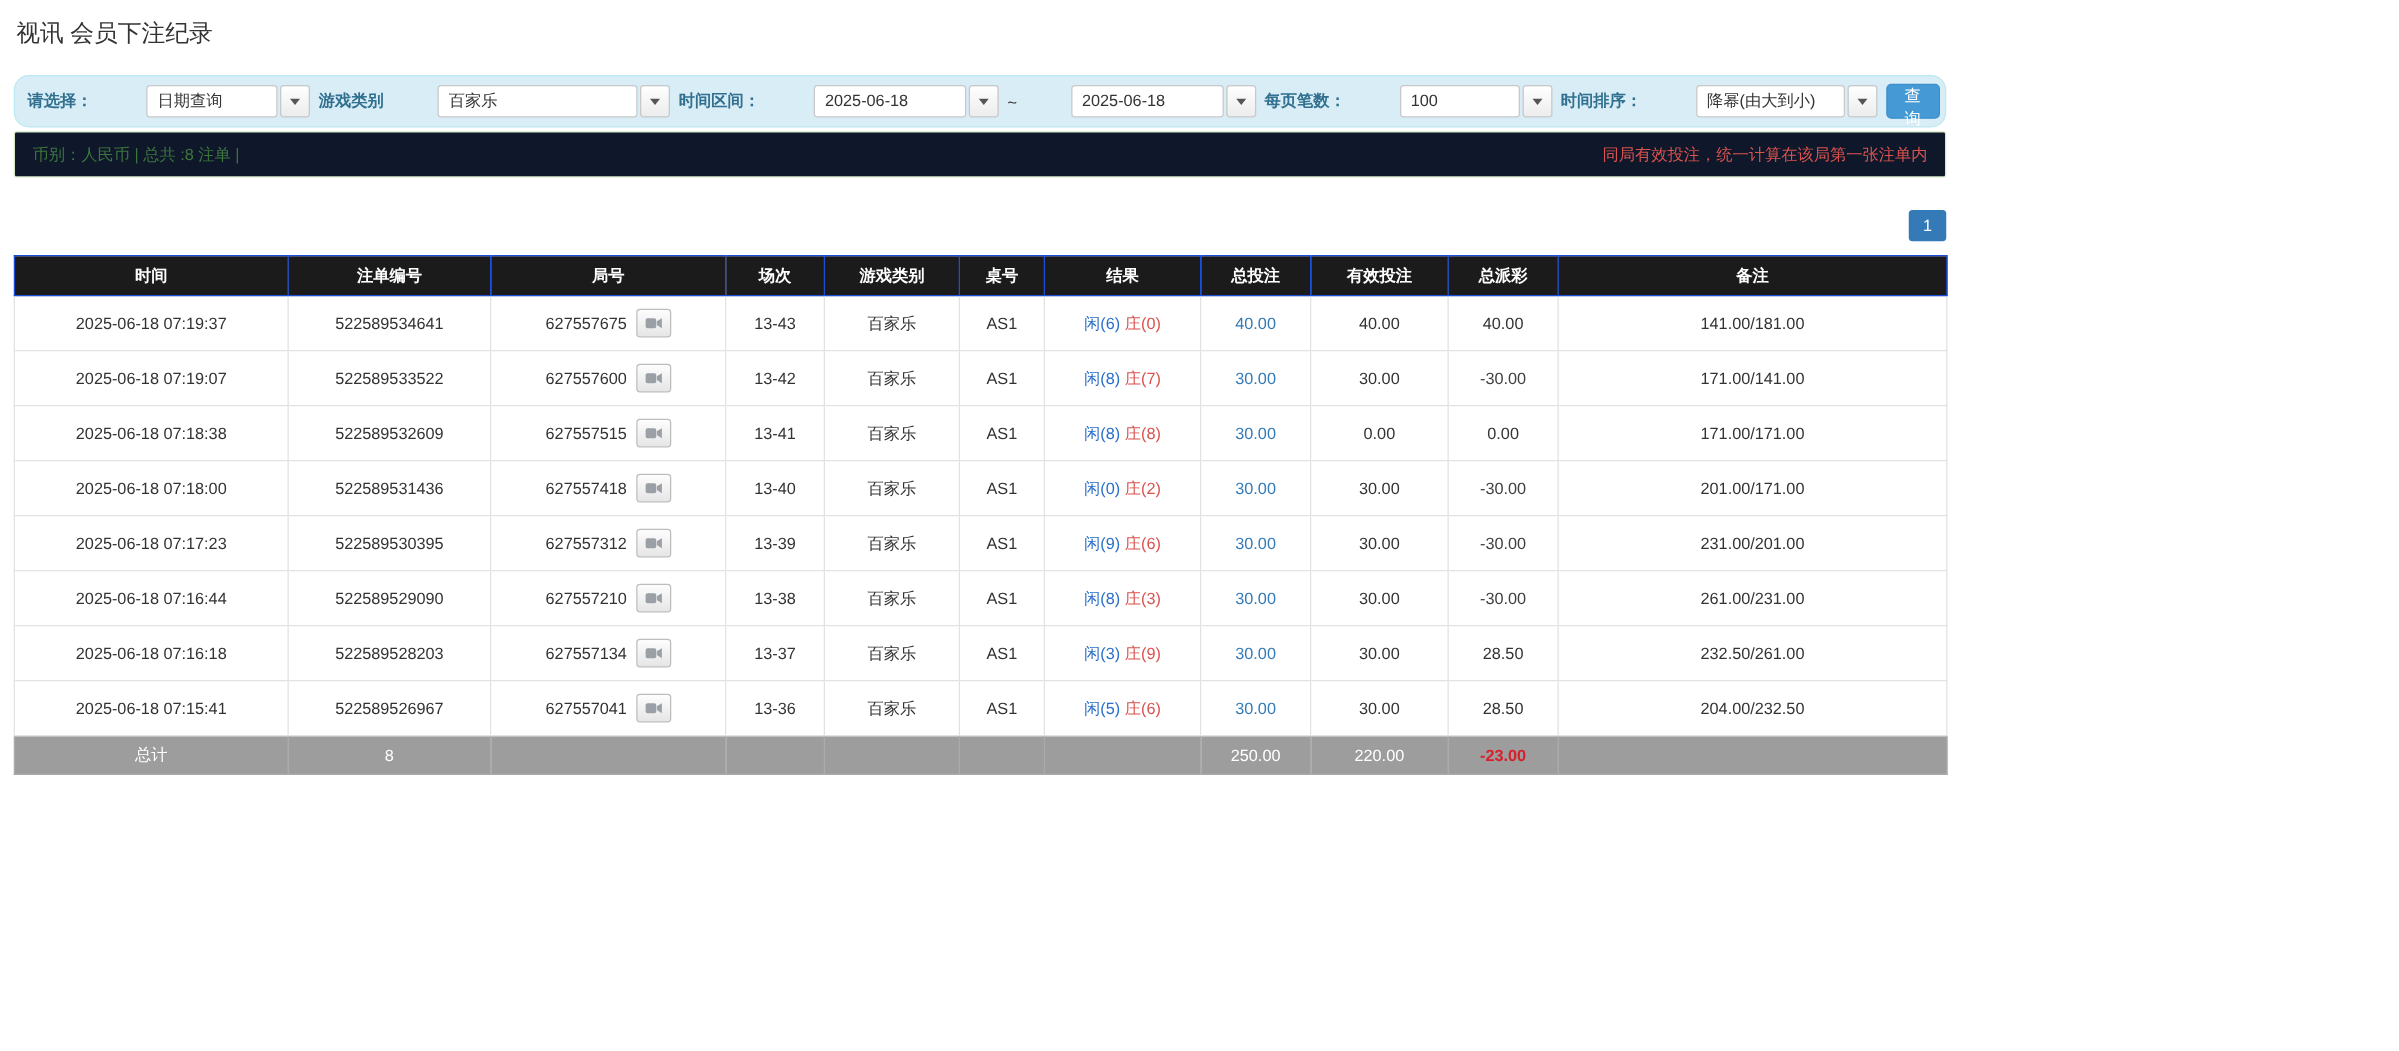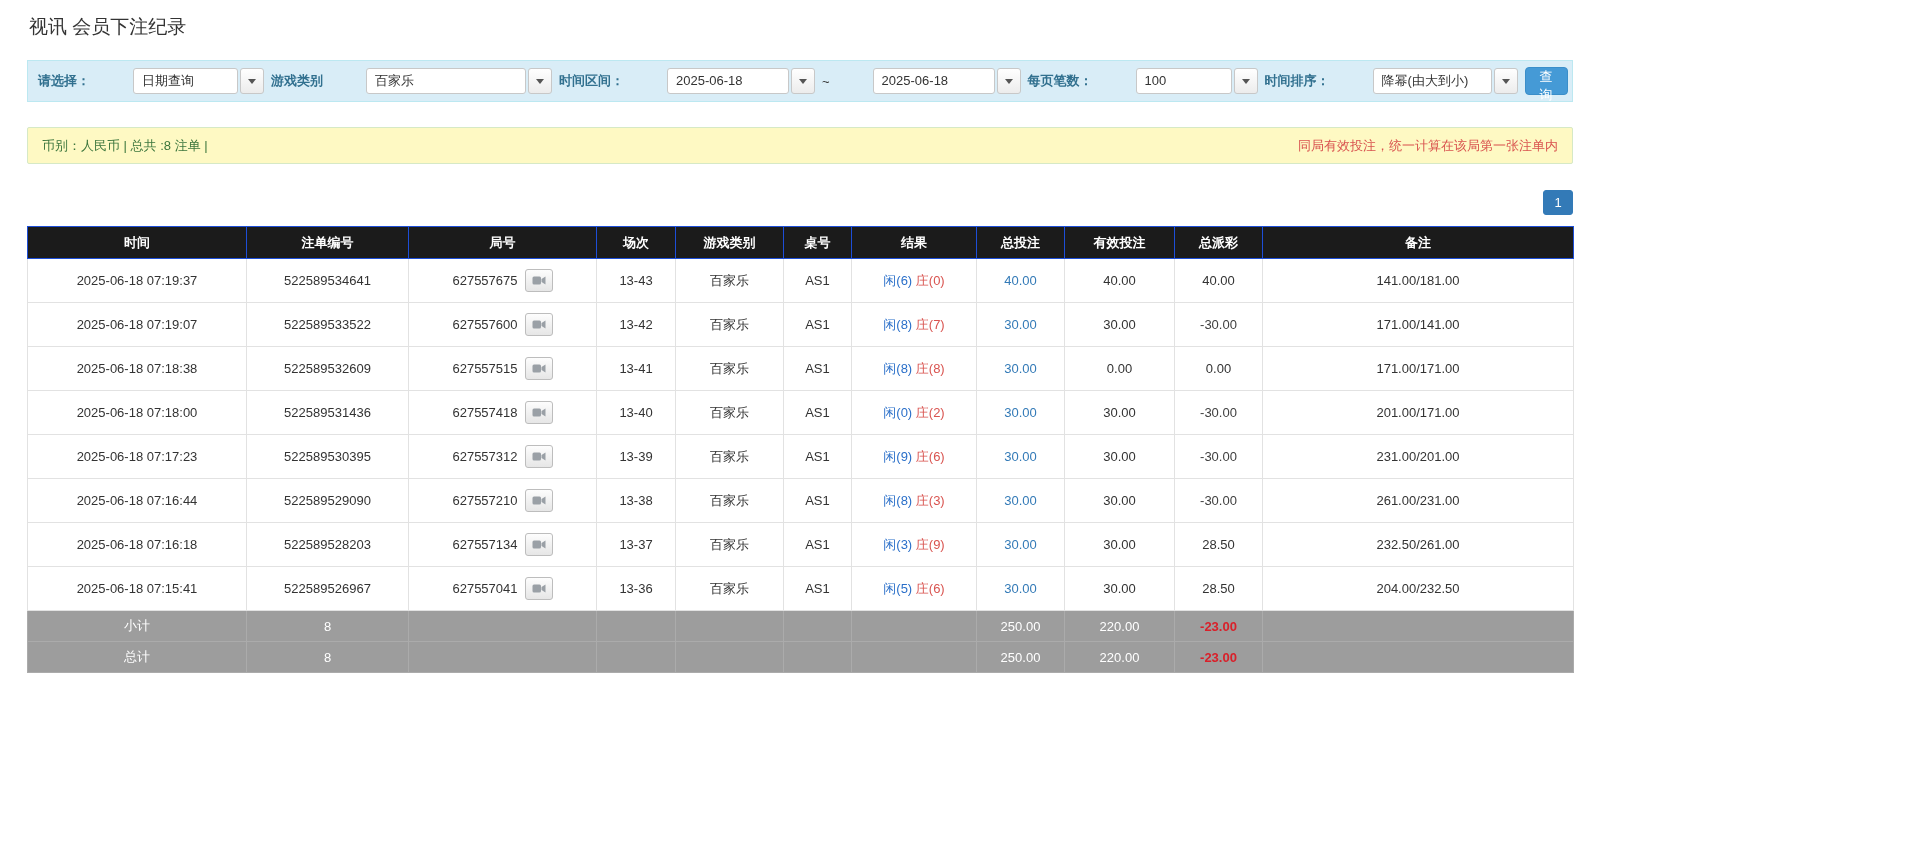--- a/index.html
+++ b/index.html
@@ -7,36 +7,36 @@
     padding: 0;
     width: 1919px;
     height: 841px;
     overflow: hidden;
     background: #fff;
     font-family: "Liberation Sans", "DejaVu Sans", sans-serif;
     color: #333;
   }
   .container {
     width: 1546px;
-    padding-left: 27px;
+    padding-left: 11px;
     box-sizing: content-box;
   }
   
   .page-title {
     font-size: 19px;
     color: #333;
     padding: 14px 0 4px 2px;
     font-weight: 400;
   }
   
   .filter-bar {
     margin-top: 16px;
     background: #d9edf7;
     border: 1px solid #bce8f1;
-    border-radius: 0;
+    border-radius: 12px;
     padding: 5px 10px;
     display: flex;
     align-items: center;
     gap: 7px;
     height: 30px;
     font-size: 13px;
   }
   .filter-label {
     color: #31708f;
     font-weight: bold;
@@ -84,22 +84,22 @@
     color: #fff;
     border: 1px solid #3a8ec9;
     border-radius: 4px;
     height: 28px;
     padding: 0 14px;
     font-size: 13px;
     cursor: pointer;
   }
   
   .summary-bar {
-    margin-top: 25px;
-    background: #fef9c3;
+    margin-top: 3px;
+    background: #0f172a;
     border: 1px solid #d6e9c6;
     border-radius: 2px;
     padding: 0 14px;
     height: 35px;
     display: flex;
     align-items: center;
     justify-content: space-between;
     font-size: 13px;
   }
   .summary-left { color: #3c763d; }
@@ -437,41 +437,28 @@
           <td>AS1</td>
           <td><span class="res-player">闲(5)</span> <span class="res-banker">庄(6)</span></td>
           <td><a href="#" class="bet-link">30.00</a></td>
           <td>30.00</td>
           <td><span class="">28.50</span></td>
           <td>204.00/232.50</td>
         </tr>
       </tbody>
     <tfoot>
       <tr>
-        <td>小计</td>
+        <td>总计</td>
         <td>8</td>
         <td></td>
         <td></td>
         <td></td>
         <td></td>
         <td></td>
         <td>250.00</td>
         <td>220.00</td>
         <td><span class="neg">-23.00</span></td>
         <td></td>
       </tr>
-      <tr>
-        <td>总计</td>
-        <td>8</td>
-        <td></td>
-        <td></td>
-        <td></td>
-        <td></td>
-        <td></td>
-        <td>250.00</td>
-        <td>220.00</td>
-        <td><span class="neg">-23.00</span></td>
-        <td></td>
-      </tr>
     </tfoot>
   </table>
 
 </div>
 
 </body></html>

